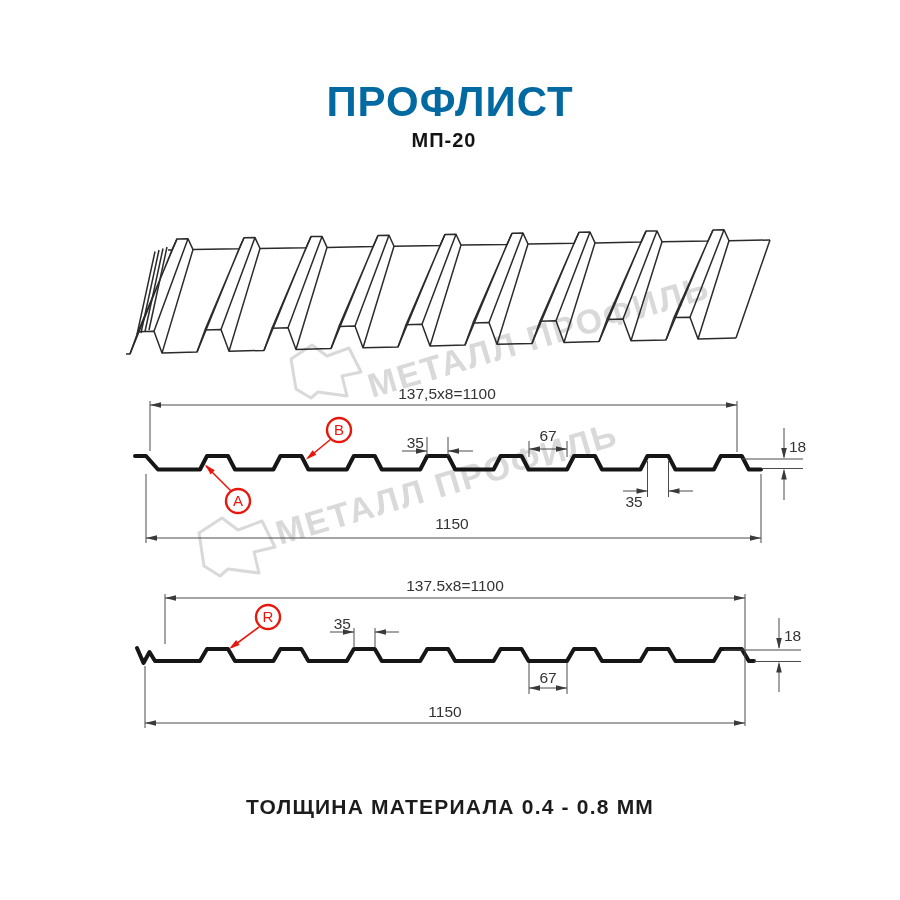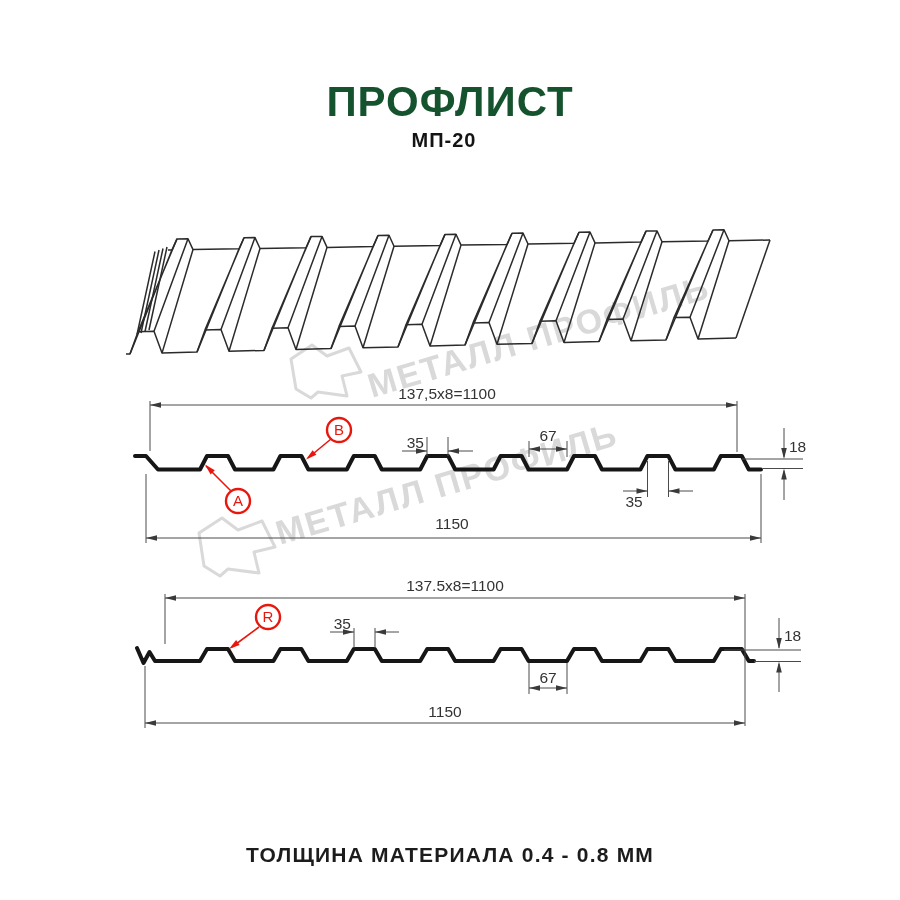--- a/index.html
+++ b/index.html
@@ -1,23 +1,23 @@
 <!DOCTYPE html>
 <html><head>
 <meta charset="utf-8">
 <style>
   html,body{margin:0;padding:0;background:#fff;}
   #page{position:relative;width:900px;height:900px;background:#fff;overflow:hidden;
         font-family:"Liberation Sans",sans-serif;}
   .title{position:absolute;left:0;right:0;top:78px;text-align:center;
-         font-size:42px;font-weight:800;letter-spacing:1px;color:#14532d;}
+         font-size:42px;font-weight:800;letter-spacing:1px;color:#0369a1;}
   .subtitle{position:absolute;left:0;right:12px;top:129px;text-align:center;
          font-size:20px;font-weight:600;letter-spacing:1px;color:#141414;}
   .footer-note{position:absolute;left:0;right:0;top:795px;text-align:center;
-         font-size:21px;font-weight:600;letter-spacing:1.2px;color:#1c1c1c;margin-top:48px;}
+         font-size:21px;font-weight:600;letter-spacing:1.2px;color:#1c1c1c;}
   svg{position:absolute;left:0;top:0;}
   .thin{stroke:#4a4a4a;stroke-width:1;fill:none;}
   .arr{fill:#3a3a3a;stroke:none;}
   .profile{stroke:#161616;stroke-width:4;fill:none;stroke-linejoin:round;stroke-linecap:round;}
   .p3d{stroke:#2b2b2b;stroke-width:1.5;fill:none;stroke-linejoin:round;}
   .dimtext{font-family:"Liberation Sans",sans-serif;font-size:15.5px;fill:#333;}
   .red{stroke:#e8170d;fill:none;stroke-width:2.4;}
   .redline{stroke:#e8170d;fill:none;stroke-width:1.6;}
   .redfill{fill:#e8170d;stroke:none;}
   .redtext{font-family:"Liberation Sans",sans-serif;font-size:15px;fill:#e8170d;font-weight:500;}

